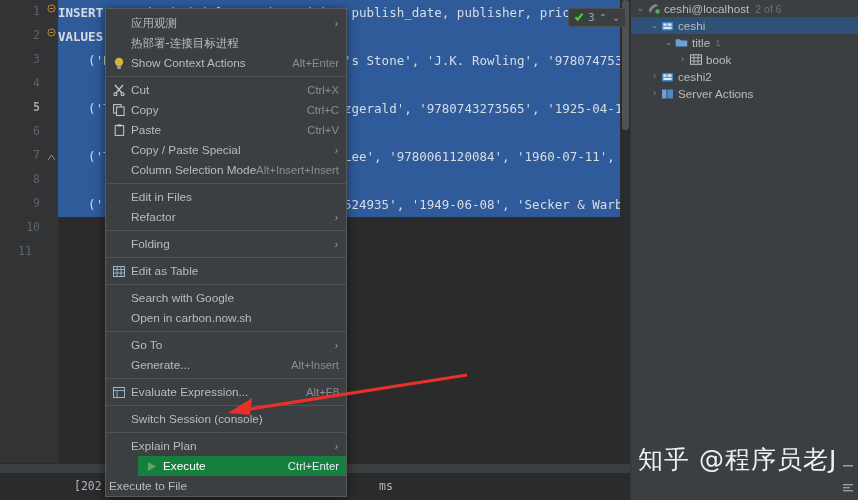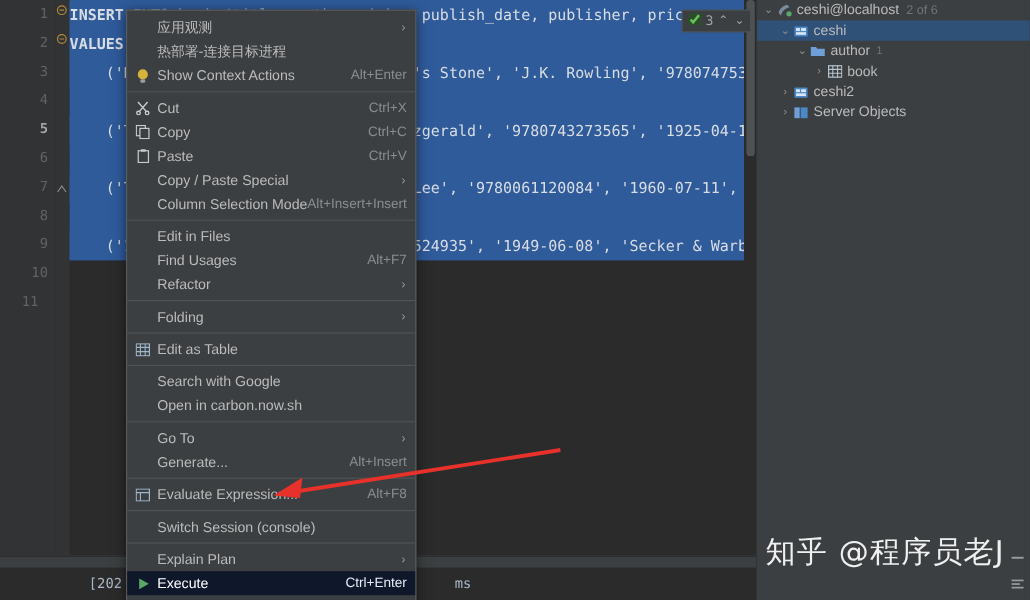--- a/index.html
+++ b/index.html
@@ -69,21 +69,21 @@
   .cornerico{position:absolute;right:4px;width:14px;height:10px;}
 
   
   .ctxmenu{
     position:absolute;left:105px;top:8px;width:240px;
     background:#3c3f41;border:1px solid #565a5c;
     box-shadow:0 2px 10px rgba(0,0,0,.55);
     z-index:50;padding:4px 0 0 0;
   }
   .mi{position:relative;height:20px;display:flex;align-items:center;font-size:11.8px;color:#bbbbbb;cursor:default;justify-content:center;}
-  .mi.hl{background:#0f172a;color:#ffffff;}
+  .mi.hl{background:#15803d;color:#ffffff;margin-left:32px;}
   .mi .micon{width:18px;flex:0 0 18px;display:flex;align-items:center;justify-content:center;margin-left:4px;}
   .mi .mlabel{flex:1 1 auto;padding-left:3px;white-space:nowrap;overflow:hidden;}
   .mi .mkey{color:#8a8d8f;font-size:11.3px;padding-right:7px;white-space:nowrap;}
   .mi.hl .mkey{color:#e6ecf5;}
   .mi .marrow{position:absolute;right:8px;color:#9a9da0;font-size:10px;}
   .msep{height:1px;background:#4f5355;margin:3px 0;}
   .mi.cn .mlabel{font-family:"DejaVu Sans","Liberation Sans",sans-serif;font-size:11.5px;}
 
   
   .arrow{position:absolute;left:222px;top:370px;width:250px;height:55px;z-index:60;pointer-events:none;}
@@ -184,21 +184,21 @@
           </span>
           <span class="tlabel">ceshi</span>
         </div>
         <div class="trow" style="padding-left: 32px;">
           <span class="twist">⌄</span>
           <span class="ticon">
             <svg width="13" height="11" viewBox="0 0 13 11">
               <path d="M0.7 2.2 H5 L6.1 3.6 H12.3 V9.6 H0.7 Z" fill="#6f9fd8"></path>
             </svg>
           </span>
-          <span class="tlabel">author</span>
+          <span class="tlabel">title</span>
           <span class="tbadge small">1</span>
         </div>
         <div class="trow" style="padding-left: 46px;">
           <span class="twist">›</span>
           <span class="ticon">
             <svg width="12" height="11" viewBox="0 0 12 11">
               <rect x="0.5" y="0.8" width="11" height="9.5" fill="none" stroke="#b8c4ce" stroke-width="1"></rect>
               <path d="M0.5 3.8h11 M0.5 7.1h11 M4 0.8v9.5 M8 0.8v9.5" stroke="#b8c4ce" stroke-width="0.9"></path>
             </svg>
           </span>
@@ -217,21 +217,21 @@
           <span class="tlabel">ceshi2</span>
         </div>
         <div class="trow" style="padding-left: 18px;">
           <span class="twist">›</span>
           <span class="ticon">
             <svg width="13" height="12" viewBox="0 0 13 12">
               <rect x="1" y="1.5" width="4.4" height="9" fill="#6f9fd8"></rect>
               <rect x="6.2" y="1.5" width="5.8" height="9" fill="#4a88c7"></rect>
             </svg>
           </span>
-          <span class="tlabel">Server Objects</span>
+          <span class="tlabel">Server Actions</span>
         </div>
       </div>
 
     <div class="cornerico" style="top:457px;">
       <svg width="14" height="10" viewBox="0 0 14 10">
           <rect x="2" y="4" width="10" height="1.6" fill="#9a9da0"></rect>
         </svg>
     </div>
     <div class="cornerico" style="top:478px;">
       <svg width="14" height="10" viewBox="0 0 14 10">
@@ -304,25 +304,20 @@
         <span class="mlabel">Column Selection Mode</span>
         <span class="mkey">Alt+Insert+Insert</span>
       </div>
       <div class="msep"></div>
       <div class="mi">
         <span class="micon"></span>
         <span class="mlabel">Edit in Files</span>
       </div>
       <div class="mi">
         <span class="micon"></span>
-        <span class="mlabel">Find Usages</span>
-        <span class="mkey">Alt+F7</span>
-      </div>
-      <div class="mi">
-        <span class="micon"></span>
         <span class="mlabel">Refactor</span>
         <span class="marrow">›</span>
       </div>
       <div class="msep"></div>
       <div class="mi">
         <span class="micon"></span>
         <span class="mlabel">Folding</span>
         <span class="marrow">›</span>
       </div>
       <div class="msep"></div>

